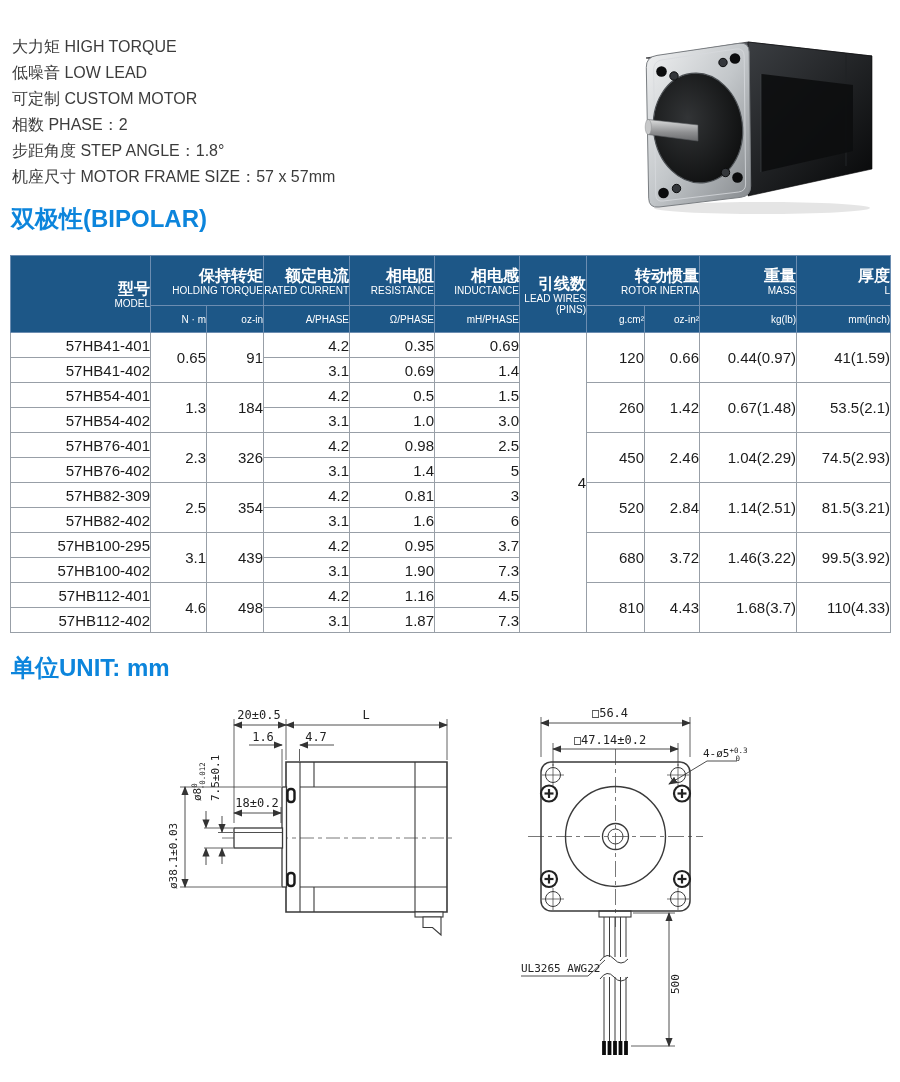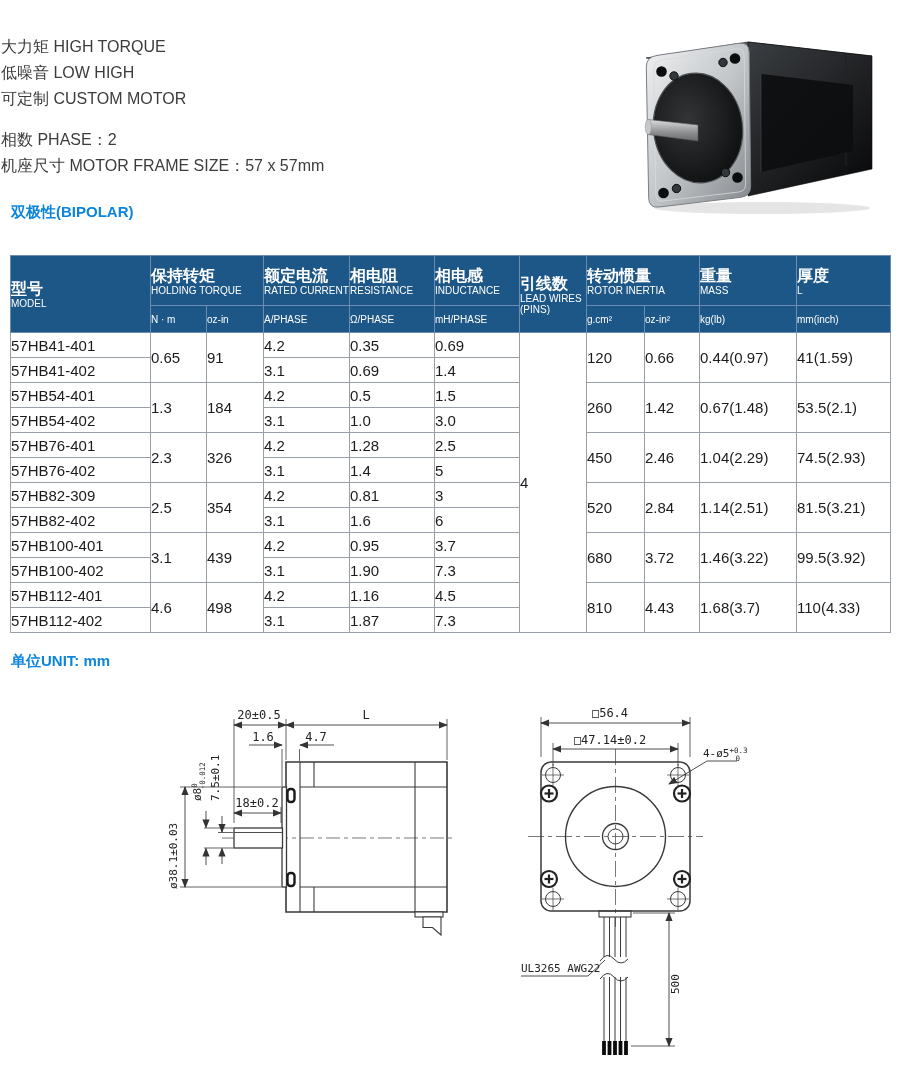--- a/index.html
+++ b/index.html
@@ -1,59 +1,60 @@
 <!DOCTYPE html>
 <html><head>
 <meta charset="utf-8">
 <style>
   html,body{margin:0;padding:0;}
   body{width:900px;height:1082px;position:relative;background:#ffffff;
        font-family:"Liberation Sans",sans-serif;overflow:hidden;}
   .page{position:absolute;inset:0;}
 
   
-  .intro{position:absolute;left:1px;top:34px;font-size:16px;color:#3c3c3c;line-height:26px;}
-  .intro .specs{margin-top:15px;}
+  .intro{position:absolute;left:12px;top:34px;font-size:16px;color:#3c3c3c;line-height:26px;}
+  .intro .specs{}
 
   
-  .sec-title{position:absolute;left:11px;margin:0;font-size:15px;font-weight:bold;color:#0c85dc;}
+  .sec-title{position:absolute;left:11px;margin:0;font-size:24px;font-weight:bold;color:#0c85dc;}
   .t-bipolar{top:203px;}
   .t-unit{top:652px;}
 
   
   .photo{position:absolute;left:600px;top:15px;}
   .drawings{position:absolute;left:0;top:686px;}
 
   
   table.spec{position:absolute;left:10px;top:255px;width:880px;border-collapse:collapse;
-             table-layout:fixed;text-align:left;}
+             table-layout:fixed;text-align:right;}
   table.spec thead th{background:#1d5787;color:#ffffff;border:1px solid #6c8db1;
                       padding:0;vertical-align:middle;font-weight:normal;}
   table.spec thead tr.h1 th{height:49px;}
   table.spec thead tr.h2 th{height:26px;font-size:10px;}
   th .cn{display:block;font-size:16px;font-weight:bold;line-height:19px;}
   th .en{display:block;font-size:10px;line-height:11px;letter-spacing:0;}
   table.spec tbody td{background:#ffffff;border:1px solid #989fa7;height:24px;
                       padding:0;font-size:15px;color:#1b1b1b;}
   .dimtxt{font-family:"DejaVu Sans Mono",monospace;fill:#222222;font-size:12px;}
   .dimtxt-s{font-family:"DejaVu Sans Mono",monospace;fill:#222222;font-size:11px;}
 </style>
 </head>
 <body>
 
 <div class="page">
 
   <div class="intro">
     <div class="features">
       <div>大力矩 HIGH TORQUE</div>
-      <div>低噪音 LOW HIGH</div>
+      <div>低噪音 LOW LEAD</div>
       <div>可定制 CUSTOM MOTOR</div>
     </div>
     <div class="specs">
       <div>相数 PHASE：2</div>
+      <div>步距角度 STEP ANGLE：1.8°</div>
       <div>机座尺寸 MOTOR FRAME SIZE：57 x 57mm</div>
     </div>
   </div>
 
   <svg class="photo" width="290" height="205" viewBox="600 15 290 205">
     <defs>
       <linearGradient id="gTop" x1="0" y1="0" x2="0" y2="1">
           <stop offset="0" stop-color="#585b61"></stop>
           <stop offset="1" stop-color="#17181a"></stop>
         </linearGradient>
@@ -207,21 +208,21 @@
         <td>57HB54-402</td>
         <td>3.1</td>
         <td>1.0</td>
         <td>3.0</td>
       </tr>
       <tr>
         <td>57HB76-401</td>
         <td rowspan="2">2.3</td>
         <td rowspan="2">326</td>
         <td>4.2</td>
-        <td>1.28</td>
+        <td>0.98</td>
         <td>2.5</td>
         <td rowspan="2">450</td>
         <td rowspan="2">2.46</td>
         <td rowspan="2">1.04(2.29)</td>
         <td rowspan="2">74.5(2.93)</td>
       </tr>
       <tr>
         <td>57HB76-402</td>
         <td>3.1</td>
         <td>1.4</td>
@@ -239,21 +240,21 @@
         <td rowspan="2">1.14(2.51)</td>
         <td rowspan="2">81.5(3.21)</td>
       </tr>
       <tr>
         <td>57HB82-402</td>
         <td>3.1</td>
         <td>1.6</td>
         <td>6</td>
       </tr>
       <tr>
-        <td>57HB100-401</td>
+        <td>57HB100-295</td>
         <td rowspan="2">3.1</td>
         <td rowspan="2">439</td>
         <td>4.2</td>
         <td>0.95</td>
         <td>3.7</td>
         <td rowspan="2">680</td>
         <td rowspan="2">3.72</td>
         <td rowspan="2">1.46(3.22)</td>
         <td rowspan="2">99.5(3.92)</td>
       </tr>

